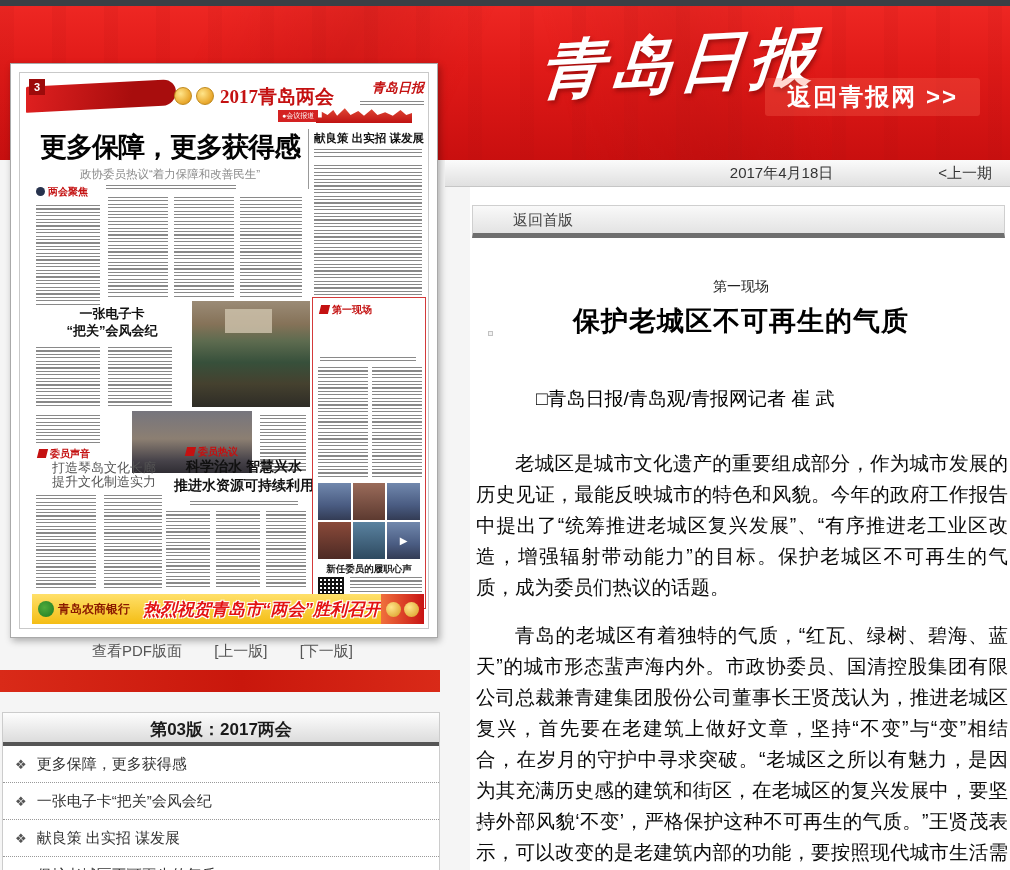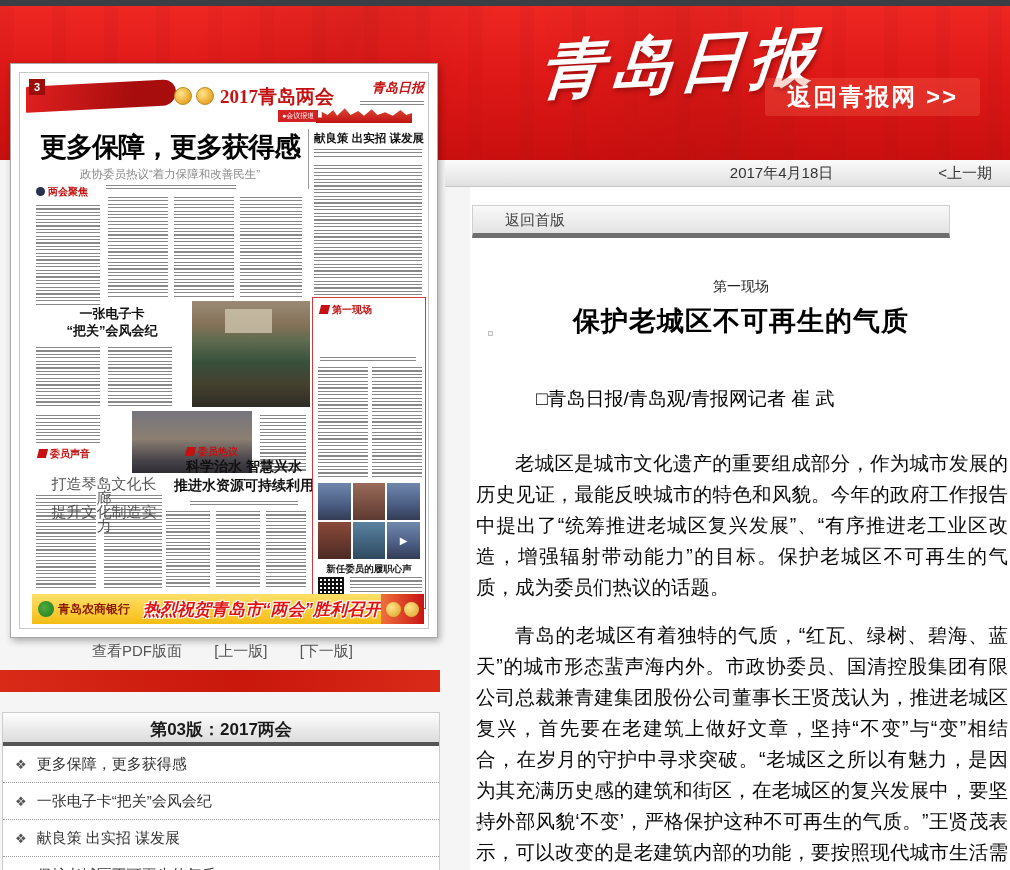--- a/index.html
+++ b/index.html
@@ -35,24 +35,24 @@
   }
   
   .date-bar {
     position:absolute; left:445px; top:160px; width:565px; height:27px;
     background:linear-gradient(180deg,#fbfbfb,#e0e0e0); border-bottom:1px solid #c6c6c6;
     display:flex; align-items:center; justify-content:flex-end; gap:105px;
     font-size:15px; color:#333; padding-right:18px;
   }
   .prev-issue { cursor:pointer; }
   .home-bar {
-    position:absolute; left:472px; top:205px; width:478px; height:33px;
+    position:absolute; left:472px; top:205px; width:533px; height:33px;
     background:linear-gradient(180deg,#f9f9f9,#e3e3e3);
     border:1px solid #cfcfcf; border-bottom:5px solid #6e6e6e;
-    line-height:27px; padding-left:32px; font-size:15px; color:#444; cursor:pointer;
+    line-height:27px; padding-left:40px; font-size:15px; color:#444; cursor:pointer;
   }
   .article { position:absolute; left:472px; top:238px; width:538px; height:632px; background:#fff; }
   .kicker { margin-top:40px; text-align:center; font-size:14px; color:#222; }
   .art-title { margin-top:7px; text-align:center; font-size:27px; font-weight:bold; color:#000; letter-spacing:1px; }
   .sq-marker { position:absolute; width:5px; height:5px; border:1px solid #c2c2c2; background:#f2f2f2; }
   .m1 { left:16px; top:93px; } .m2 { left:6px; top:586px; }
   .byline { margin-top:47px; margin-left:64px; font-size:19px; color:#000; }
   .para {
     margin:36px 2px 0 4px; font-size:19.5px; line-height:31px; color:#0a0a0a;
     text-align:justify; text-indent:2em;
@@ -103,21 +103,21 @@
   .card-head { position:absolute; left:18px; top:232px; width:148px; text-align:center; font-size:13px; font-weight:bold; color:#111; line-height:17px; }
   .photo1 {
     position:absolute; left:172px; top:228px; width:118px; height:106px;
     background:linear-gradient(180deg,#9b8b76 0%,#857258 22%,#5d6b4f 38%,#37503b 58%,#45412f 78%,#2e2c26 100%);
   }
   .photo1::after { content:""; position:absolute; left:28%; top:8%; width:40%; height:22%; background:#cfc4ae; opacity:.8; }
   .photo2 {
     position:absolute; left:112px; top:338px; width:120px; height:62px;
     background:linear-gradient(180deg,#76757d 0%,#8c7f72 45%,#47434a 80%,#2f2d33 100%);
   }
-  .voice-sub { position:absolute; left:26px; top:404px; width:116px; text-align:center; font-size:15px; color:#555; line-height:14px; filter:blur(.7px); }
+  .voice-sub { position:absolute; left:26px; top:388px; width:116px; text-align:center; font-size:13px; color:#555; line-height:14px; filter:blur(.7px); }
   .water-head { position:absolute; left:148px; top:384px; width:152px; text-align:center; font-size:14px; font-weight:bold; color:#101010; line-height:19px; }
   .scene-box { position:absolute; left:292px; top:224px; width:114px; height:312px; border:1px solid #d43a3a; }
   .scene-head { position:absolute; left:294px; top:246px; width:110px; text-align:center; font-size:13px; font-weight:bold; color:#101010; line-height:17px; }
   .portraits { position:absolute; left:298px; top:410px; width:102px; height:76px; display:grid; grid-template-columns:repeat(3,1fr); grid-template-rows:repeat(2,1fr); gap:2px; }
   .portraits div { background:linear-gradient(180deg,#7188ad 0%,#4a5c82 60%,#333c55 100%); position:relative; }
   .portraits div:nth-child(2){ background:linear-gradient(180deg,#9a6b5a,#5d3a30); }
   .portraits div:nth-child(4){ background:linear-gradient(180deg,#8a4a3a,#4d2a24); }
   .portraits div:nth-child(5){ background:linear-gradient(180deg,#5a82a0,#2e4a60); }
   .play-cell { display:flex; align-items:center; justify-content:center; color:#fff; font-size:10px; }
   .members-head { position:absolute; left:296px; top:490px; width:106px; text-align:center; font-size:9.5px; font-weight:bold; color:#151515; white-space:nowrap; }

